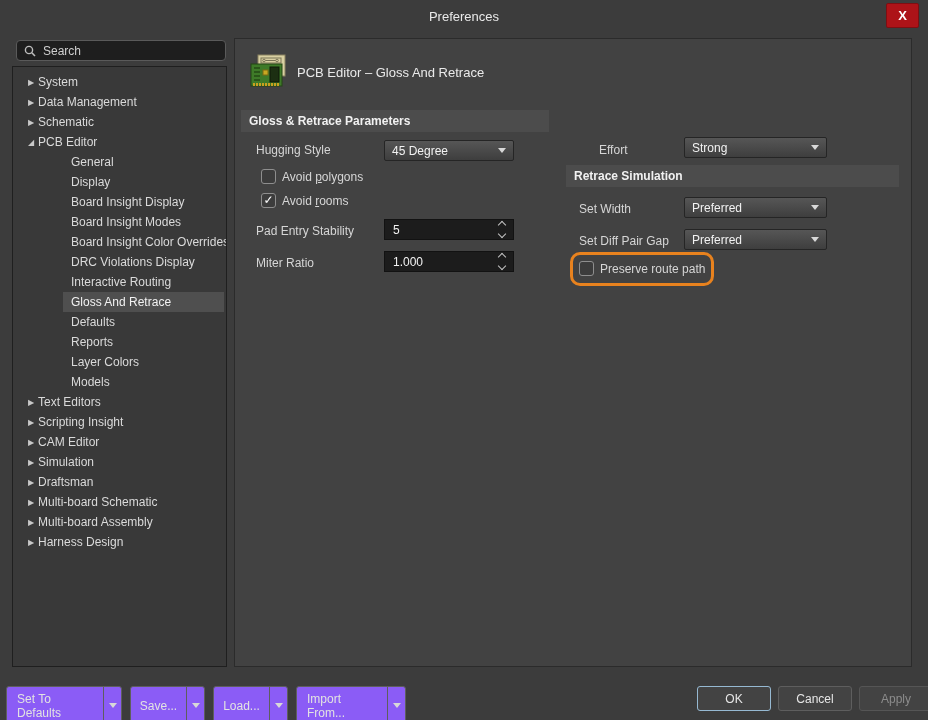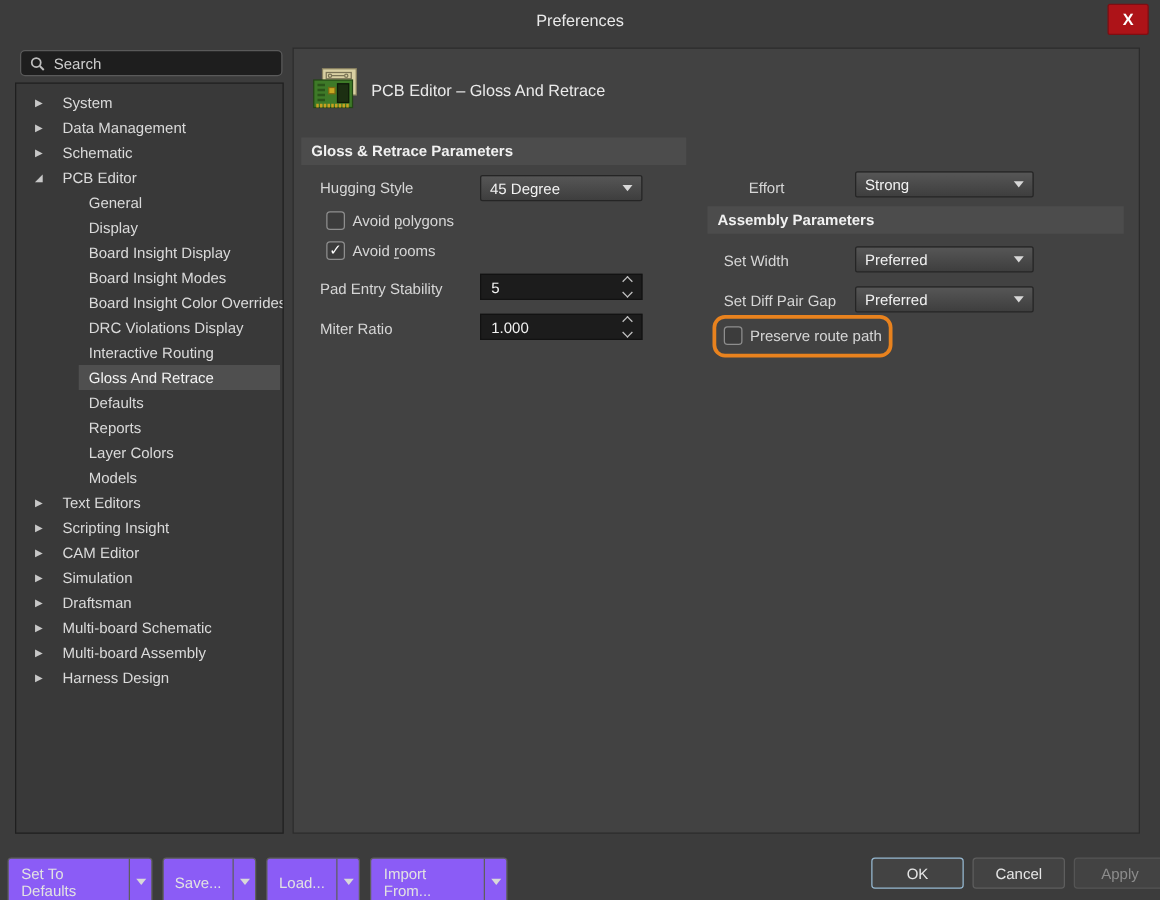--- a/index.html
+++ b/index.html
@@ -27,21 +27,21 @@
     background:#1E1E1E; border:1px solid #5A5A5A; border-radius:4px;
     display:flex; align-items:center; padding-left:7px; gap:7px;
   }
   .search-box .ph { color:#CFCFCF; font-size:12px; }
   .tree-panel {
     position:absolute; left:12px; top:66px; width:215px; height:601px;
     background:#393939; border:1px solid #1F1F1F; padding-top:5px; overflow:hidden;
   }
   .tree-row { height:20px; display:flex; align-items:center; position:relative; cursor:pointer; }
   .tree-row .arrow { width:24px; padding-left:15px; font-size:8px; color:#C8C8C8; flex:none; }
-  .tree-row.lvl0 .label { padding-left:1px;margin-left:12px; }
+  .tree-row.lvl0 .label { padding-left:1px; }
   .tree-row.lvl1 { padding-left:50px; }
   .tree-row .label { color:#DADADA; white-space:nowrap; line-height:20px; }
   .tree-row.selected .label {
     background:#4F4F4F; flex:1; margin-right:2px; padding-left:8px; color:#F2F2F2;
   }
   .tree-row.lvl1 .label { padding-left:8px; }
   
   .content {
     position:absolute; left:234px; top:38px; width:678px; height:629px;
     background:#424242; border:1px solid #2B2B2B;
@@ -240,21 +240,21 @@
       <rect x="15" y="29" width="2" height="3"></rect>
         <rect x="18" y="29" width="2" height="3"></rect>
       <rect x="21" y="29" width="2" height="3"></rect>
         <rect x="24" y="29" width="2" height="3"></rect>
       <rect x="27" y="29" width="2" height="3"></rect>
     </g>
   </svg>
   <div class="page-title">PCB Editor – Gloss And Retrace</div>
 
   <div class="section-bar bar-left">Gloss &amp; Retrace Parameters</div>
-  <div class="section-bar bar-retrace">Assembly Parameters</div>
+  <div class="section-bar bar-retrace">Retrace Simulation</div>
 
   <div class="fld-label" style="left:21px; top:104px;">Hugging Style</div>
   <div class="dropdown" style="left:149px; top:101px; width:130px;">
     <span>45 Degree</span>
     <span class="dd-arrow"></span>
   </div>
 
   <div class="checkbox" style="left:26px; top:130px;"></div>
   <div class="chk-label" style="left:47px; top:131px;"><span>Avoid </span><u>p</u><span>olygons</span></div>
 

